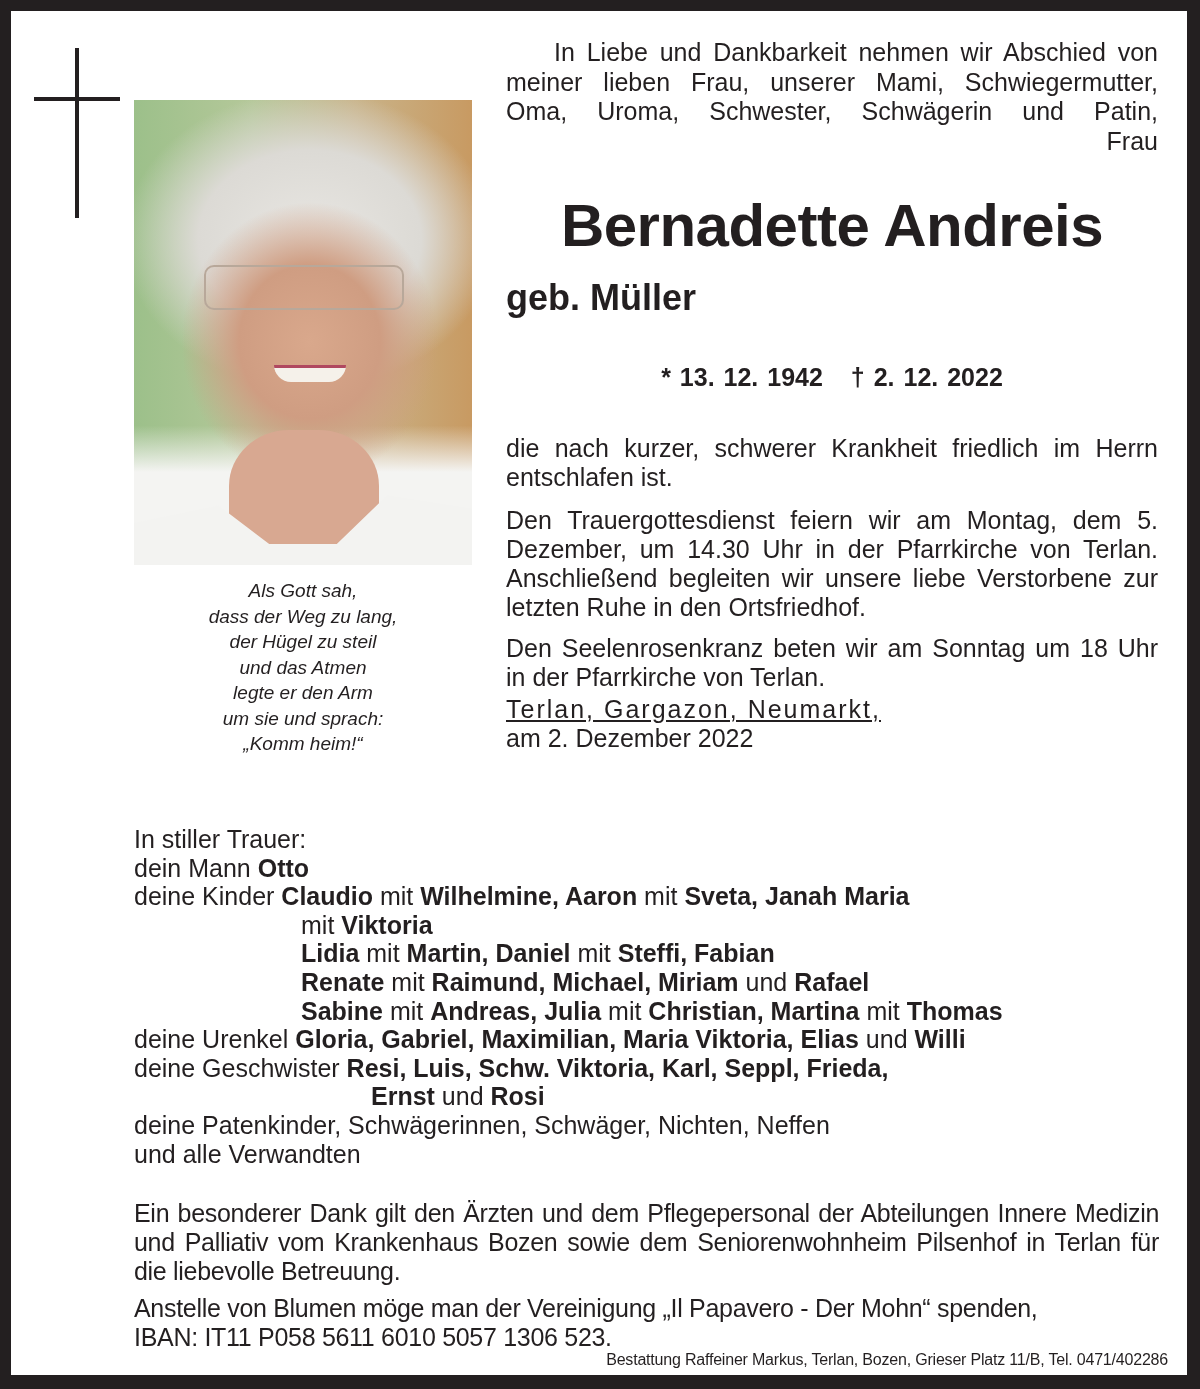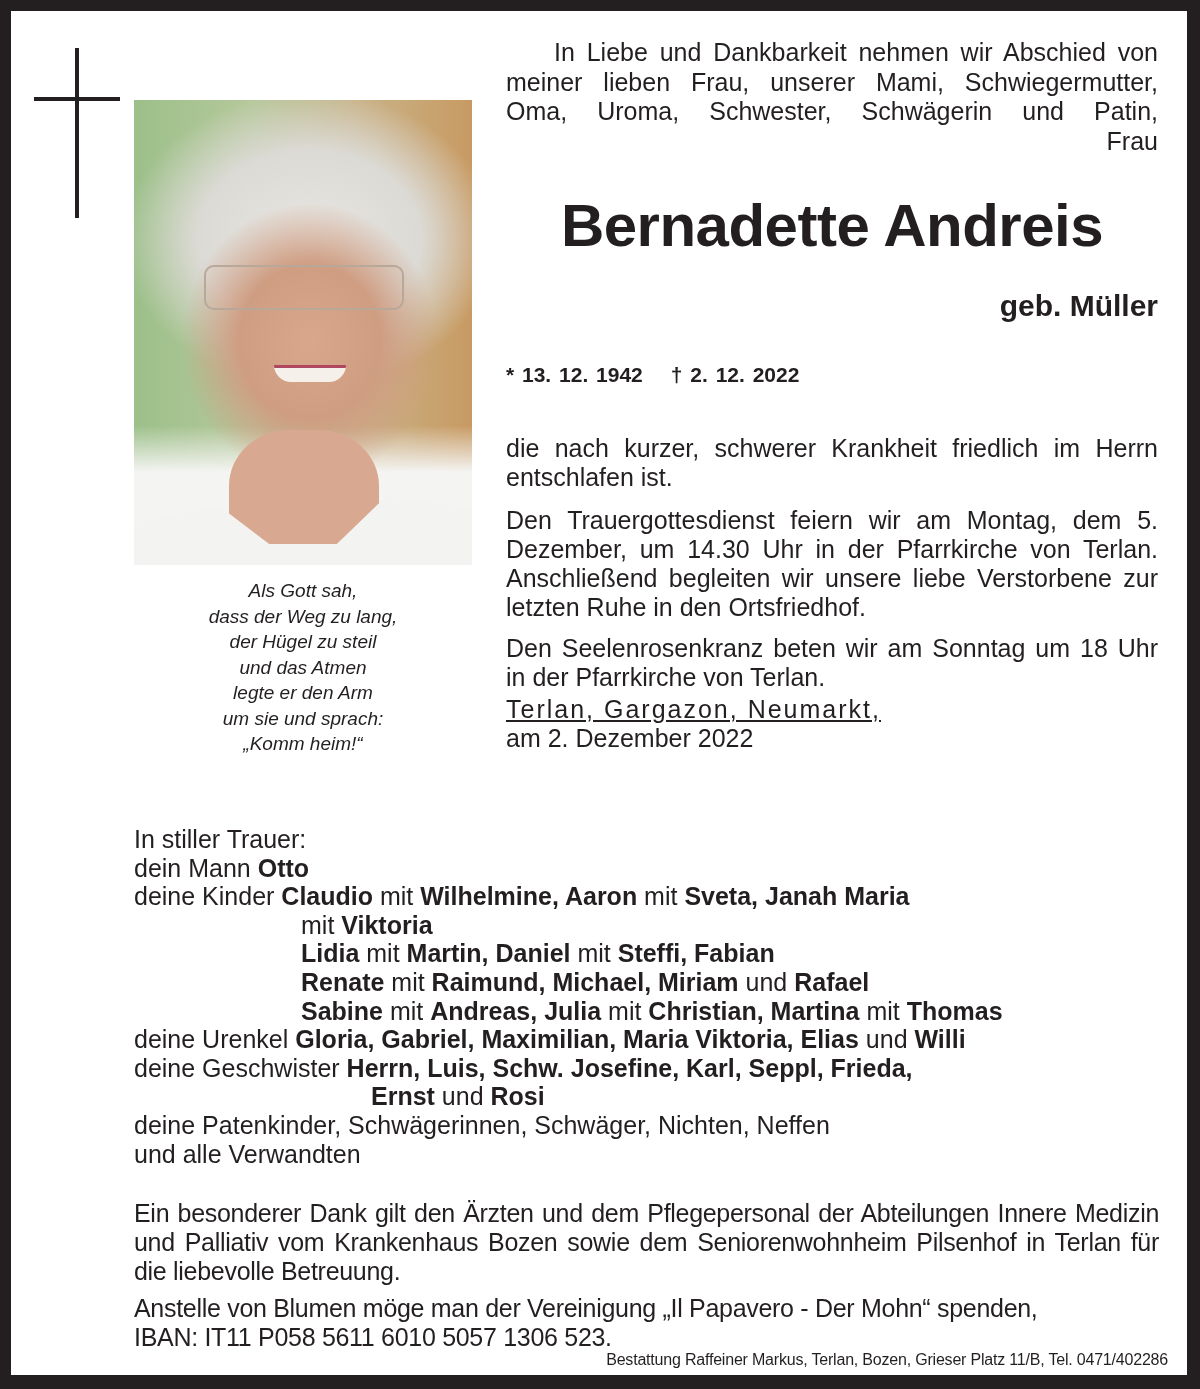--- a/index.html
+++ b/index.html
@@ -61,26 +61,26 @@
       position: absolute; left: 495px; top: 27px; width: 652px;
       font-size: 25px; line-height: 29.5px; text-align: justify;
     }
     .intro .last { text-align: right; }
     .name {
       position: absolute; left: 495px; top: 182px; width: 652px;
       font-size: 60px; font-weight: bold; letter-spacing: -0.5px; text-align: center;
       line-height: 66px;
     }
     .maiden {
-      position: absolute; left: 495px; top: 278px; width: 652px;
-      font-size: 30px; font-weight: bold; text-align: right;
+      position: absolute; left: 495px; top: 266px; width: 652px;
+      font-size: 36px; font-weight: bold; text-align: left;
     }
     .dates {
       position: absolute; left: 495px; top: 352px; width: 652px;
-      font-size: 21px; font-weight: bold; word-spacing: 2px;
+      font-size: 25px; font-weight: bold; text-align: center; word-spacing: 2px;
     }
     .dates .gap { display: inline-block; width: 28px; }
     .body-text {
       position: absolute; left: 495px; width: 652px;
       font-size: 25px; line-height: 29px; text-align: justify;
     }
     .p1 { top: 423px; }
     .p2 { top: 495px; }
     .p3 { top: 623px; }
     .place { top: 684px; text-align: left; }
@@ -167,21 +167,21 @@
     <div class="row indent-kinder"><span>mit </span><b>Viktoria</b></div>
     <div class="row indent-kinder"><b>Lidia</b><span> mit </span><b>Martin, Daniel</b><span> mit </span><b>Steffi, Fabian</b></div>
     <div class="row indent-kinder"><b>Renate</b><span> mit </span><b>Raimund, Michael, Miriam</b><span> und </span><b>Rafael</b></div>
     <div class="row indent-kinder"><b>Sabine</b><span> mit </span><b>Andreas, Julia</b><span> mit </span><b>Christian, Martina</b><span> mit </span><b>Thomas</b></div>
     <div class="row">
       <span>deine Urenkel</span>
       <span><b>Gloria, Gabriel, Maximilian, Maria Viktoria, Elias</b><span> und </span><b>Willi</b></span>
     </div>
     <div class="row">
       <span>deine Geschwister</span>
-      <span><b>Herrn, Luis, Schw. Josefine, Karl, Seppl, Frieda,</b></span>
+      <span><b>Resi, Luis, Schw. Viktoria, Karl, Seppl, Frieda,</b></span>
     </div>
     <div class="row indent-gesch"><b>Ernst</b><span> und </span><b>Rosi</b></div>
     <div class="row">deine Patenkinder, Schwägerinnen, Schwäger, Nichten, Neffen</div>
     <div class="row">und alle Verwandten</div>
   </div>
 
   <div class="thanks">Ein besonderer Dank gilt den Ärzten und dem Pflegepersonal der Abteilungen Innere Medizin und Palliativ vom Krankenhaus Bozen sowie dem Seniorenwohnheim Pilsenhof in Terlan für die liebevolle Betreuung.</div>
   <div class="donate">
     <div>Anstelle von Blumen möge man der Vereinigung „Il Papavero - Der Mohn“ spenden,</div>
     <div>IBAN: IT11 P058 5611 6010 5057 1306 523.</div>

